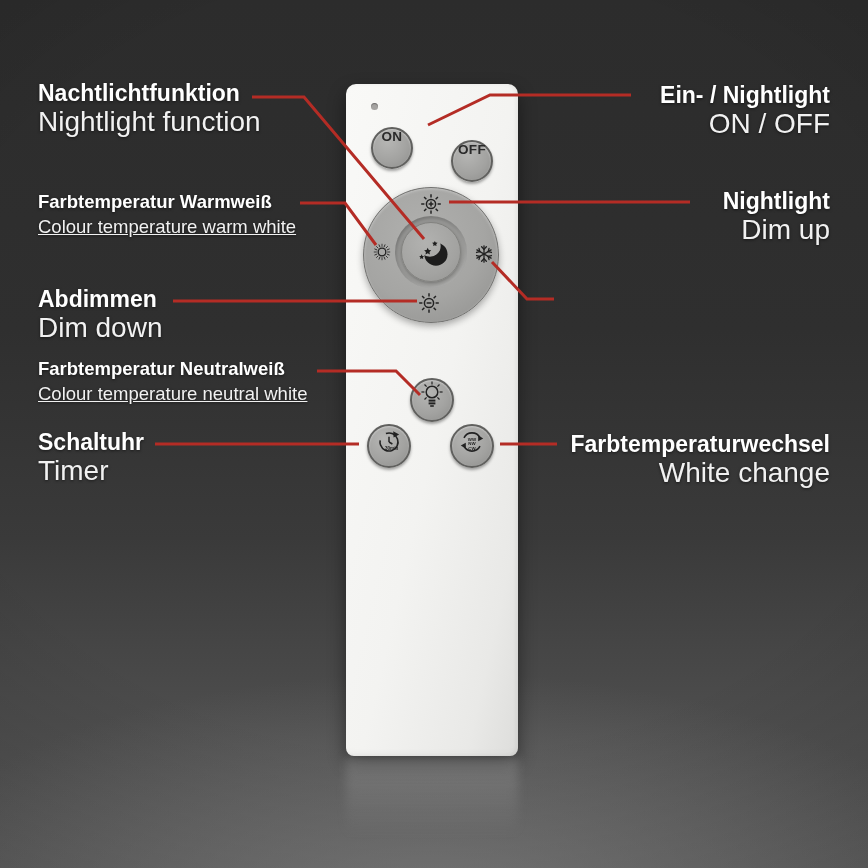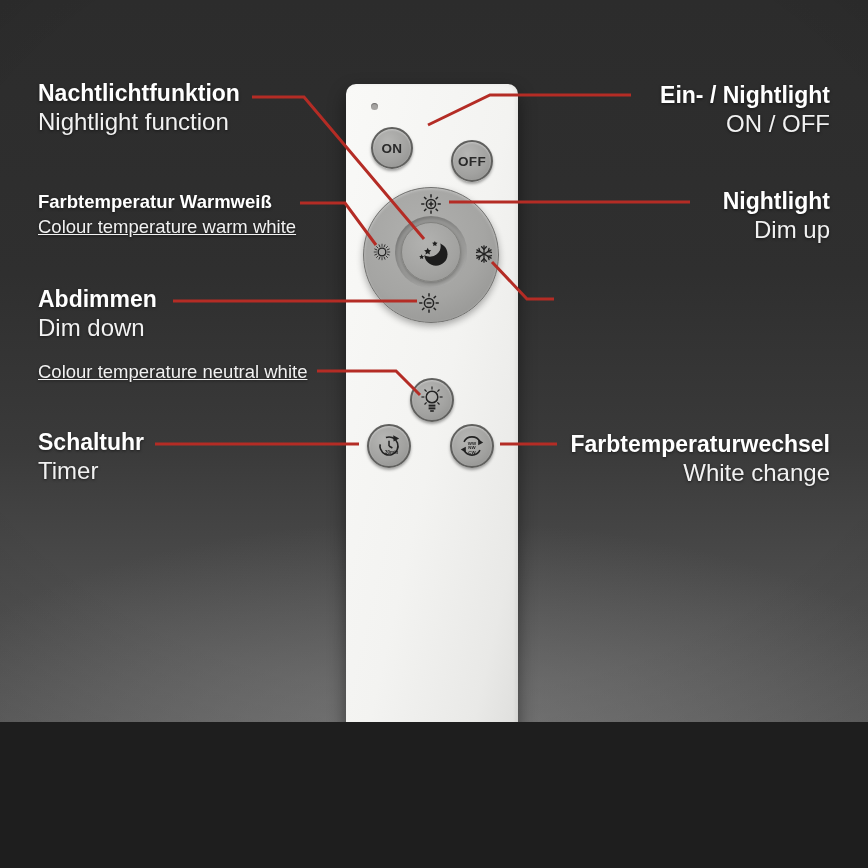--- a/index.html
+++ b/index.html
@@ -1,51 +1,51 @@
 <!DOCTYPE html>
 <html><head>
 <meta charset="utf-8">
 <style>
   html,body{margin:0;padding:0;background:#1e1e1e;}
   .stage{
-    position:relative;width:868px;height:722px;overflow:hidden;
+    position:relative;width:868px;height:868px;overflow:hidden;
     font-family:"Liberation Sans","DejaVu Sans",sans-serif;
     background:
       radial-gradient(ellipse 760px 320px at 50% 104%, rgba(140,140,140,0.50), rgba(140,140,140,0) 72%),
       radial-gradient(ellipse 900px 700px at 50% 42%, rgba(0,0,0,0) 55%, rgba(0,0,0,0.22) 100%),
       linear-gradient(180deg,#2c2c2c 0%,#2f2f2f 38%,#3a3a3a 62%,#525252 88%,#5e5e5e 100%);
   }
   
   .label-group{position:absolute;color:#fff;text-shadow:0 1px 3px rgba(0,0,0,0.55);}
   .label-group.left{left:38px;text-align:left;}
   .label-group.right{right:38px;text-align:right;}
   .label-group .de{font-weight:700;color:#ffffff;}
   .label-group .en{font-weight:400;color:#f1f1f1;margin-top:3px;}
   .size-lg .de{font-size:23px;line-height:26px;}
-  .size-lg .en{font-size:24px;line-height:26px;}
+  .size-lg .en{font-size:28px;line-height:26px;}
   .size-sm .de{font-size:18.5px;line-height:22px;}
   .size-sm .en{font-size:18.5px;line-height:22px;text-decoration:underline;}
   
   .remote{
     position:absolute;left:346px;top:84px;width:172px;height:672px;
     border-radius:10px 10px 8px 8px;
     background:linear-gradient(103deg,#f9f9f7 0%,#f3f3f1 52%,#e9e9e7 84%,#dddddb 100%);
     box-shadow:0 8px 18px rgba(0,0,0,0.45), inset -2px 0 4px rgba(0,0,0,0.06);
   }
   .reflection{
     position:absolute;left:346px;top:757px;width:172px;height:95px;
     background:linear-gradient(180deg,rgba(175,175,175,0.32),rgba(175,175,175,0) 82%);
     filter:blur(5px);
   }
   .led{
     position:absolute;left:25px;top:19px;width:7px;height:7px;border-radius:50%;
     background:#a5a3a1;box-shadow:inset 0 1px 1px rgba(0,0,0,0.35);
   }
   .round-btn{
-    position:absolute;border-radius:50%;display:flex;align-items:center;justify-content:center;
+    position:absolute;border-radius:50%;display:flex;justify-content:center;
     background:radial-gradient(circle at 38% 32%, #b6b6b4 0%, #a2a2a0 58%, #8e8e8c 100%);
     border:2px solid #60605e;
     box-shadow:0 2px 3px rgba(0,0,0,0.35), inset 0 1px 2px rgba(255,255,255,0.4);
     padding:0;cursor:pointer;
   }
   .btn-label{font-size:13.5px;font-weight:700;color:#2a2a2a;letter-spacing:0.3px;
     font-family:"Liberation Sans","DejaVu Sans",sans-serif;}
   .btn-on {left:25px;top:43px;width:42px;height:42px;}
   .btn-off{left:105px;top:56px;width:42px;height:42px;}
   .dial{
@@ -90,20 +90,21 @@
   </div>
   <div class="label-group left size-sm" style="top:191px">
     <div class="de">Farbtemperatur Warmweiß</div>
     <div class="en">Colour temperature warm white</div>
   </div>
   <div class="label-group left size-lg" style="top:286px">
     <div class="de">Abdimmen</div>
     <div class="en">Dim down</div>
   </div>
   <div class="label-group left size-sm" style="top:358px">
+    <div class="de">Farbtemperatur Neutralweiß</div>
     <div class="en">Colour temperature neutral white</div>
   </div>
   <div class="label-group left size-lg" style="top:429px">
     <div class="de">Schaltuhr</div>
     <div class="en">Timer</div>
   </div>
 
   <div class="label-group right size-lg" style="top:82px">
     <div class="de">Ein- / Nightlight</div>
     <div class="en">ON / OFF</div>

